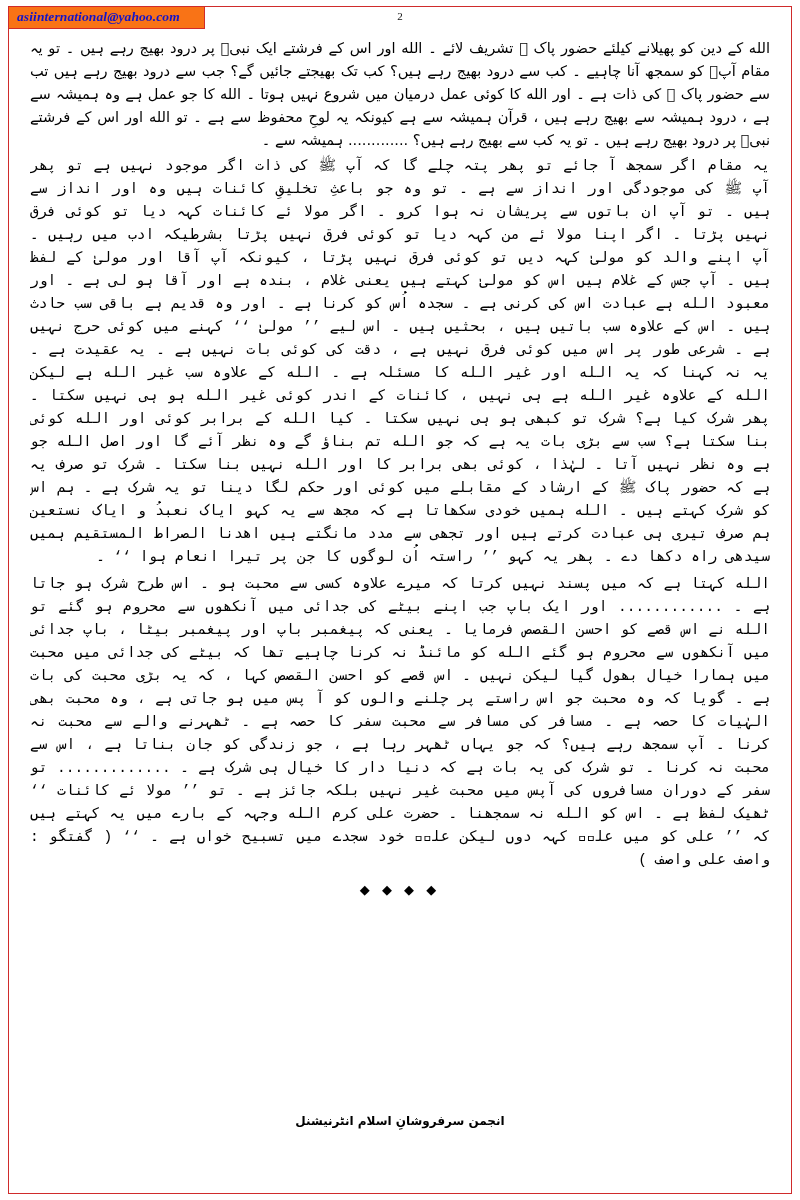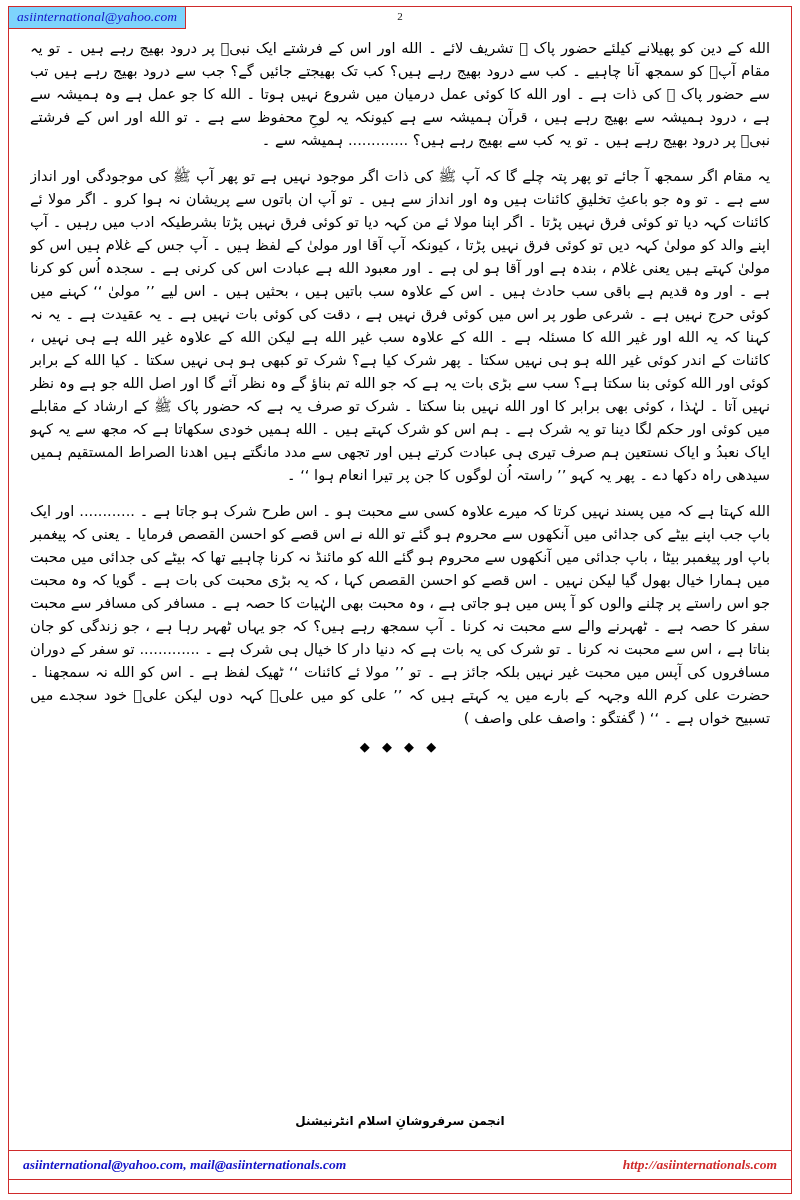--- a/index.html
+++ b/index.html
@@ -28,30 +28,30 @@
     bottom: 6px;
     border: 1px solid #cf2b2b;
     box-sizing: border-box;
     pointer-events: none;
   }
   
   .header-email {
     position: absolute;
     left: 9px;
     top: 7px;
-    padding: 2px 8px 3px 8px;
+    padding: 2px 24px 3px 8px;
     border-right: 1px solid #cf2b2b;
     border-bottom: 1px solid #cf2b2b;
     font-family: "Liberation Serif", serif;
     font-style: italic;
-    font-weight: normal;
+    font-weight: bold;
     font-size: 13.5px;
     color: #1414c8;
     letter-spacing: 0.1px;
-    background: #7dd3fc;
+    background: #f97316;
     white-space: nowrap;
   }
   .page-number {
     position: absolute;
     left: 0;
     right: 0;
     top: 10px;
     text-align: center;
     font-family: "Liberation Serif", serif;
     font-size: 11px;
@@ -72,21 +72,22 @@
     color: #000000;
     overflow: hidden;
   }
   .para {
     margin: 0 0 0 0;
     text-align: justify;
     text-justify: inter-word;
     unicode-bidi: plaintext;
   }
   .para + .para {
-    margin-top: 13px;
+    margin-top: 4px;
+    font-family: Liberation Mono, monospace;
   }
   .dots-line {
     text-align: center;
     font-size: 13px;
     letter-spacing: 4px;
     color: #000;
     margin-top: 6px;
     direction: ltr;
   }
   .footer-org {
@@ -146,18 +147,14 @@
 
   <div class="body-text">
     <p class="para">الله کے دین کو پھیلانے کیلئے حضور پاک ﷺ تشریف لائے ۔ الله اور اس کے فرشتے ایک نبیؐ پر درود بھیج رہے ہیں ۔ تو یہ مقام آپؐ کو سمجھ آنا چاہیے ۔ کب سے درود بھیج رہے ہیں؟ کب تک بھیجتے جائیں گے؟ جب سے درود بھیج رہے ہیں تب سے حضور پاک ﷺ کی ذات ہے ۔ اور الله کا کوئی عمل درمیان میں شروع نہیں ہوتا ۔ الله کا جو عمل ہے وہ ہمیشہ سے ہے ، درود ہمیشہ سے بھیج رہے ہیں ، قرآن ہمیشہ سے ہے کیونکہ یہ لوحِ محفوظ سے ہے ۔ تو الله اور اس کے فرشتے نبیؐ پر درود بھیج رہے ہیں ۔ تو یہ کب سے بھیج رہے ہیں؟ ............. ہمیشہ سے ۔</p>
     <p class="para">یہ مقام اگر سمجھ آ جائے تو پھر پتہ چلے گا کہ آپ ﷺ کی ذات اگر موجود نہیں ہے تو پھر آپ ﷺ کی موجودگی اور انداز سے ہے ۔ تو وہ جو باعثِ تخلیقِ کائنات ہیں وہ اور انداز سے ہیں ۔ تو آپ ان باتوں سے پریشان نہ ہوا کرو ۔ اگر مولا ئے کائنات کہہ دیا تو کوئی فرق نہیں پڑتا ۔ اگر اپنا مولا ئے من کہہ دیا تو کوئی فرق نہیں پڑتا بشرطیکہ ادب میں رہیں ۔ آپ اپنے والد کو مولیٰ کہہ دیں تو کوئی فرق نہیں پڑتا ، کیونکہ آپ آقا اور مولیٰ کے لفظ ہیں ۔ آپ جس کے غلام ہیں اس کو مولیٰ کہتے ہیں یعنی غلام ، بندہ ہے اور آقا ہو لی ہے ۔ اور معبود الله ہے عبادت اس کی کرنی ہے ۔ سجدہ اُس کو کرنا ہے ۔ اور وہ قدیم ہے باقی سب حادث ہیں ۔ اس کے علاوہ سب باتیں ہیں ، بحثیں ہیں ۔ اس لیے ’’ مولیٰ ‘‘ کہنے میں کوئی حرج نہیں ہے ۔ شرعی طور پر اس میں کوئی فرق نہیں ہے ، دقت کی کوئی بات نہیں ہے ۔ یہ عقیدت ہے ۔ یہ نہ کہنا کہ یہ الله اور غیر الله کا مسئلہ ہے ۔ الله کے علاوہ سب غیر الله ہے لیکن الله کے علاوہ غیر الله ہے ہی نہیں ، کائنات کے اندر کوئی غیر الله ہو ہی نہیں سکتا ۔ پھر شرک کیا ہے؟ شرک تو کبھی ہو ہی نہیں سکتا ۔ کیا الله کے برابر کوئی اور الله کوئی بنا سکتا ہے؟ سب سے بڑی بات یہ ہے کہ جو الله تم بناؤ گے وہ نظر آئے گا اور اصل الله جو ہے وہ نظر نہیں آتا ۔ لہٰذا ، کوئی بھی برابر کا اور الله نہیں بنا سکتا ۔ شرک تو صرف یہ ہے کہ حضور پاک ﷺ کے ارشاد کے مقابلے میں کوئی اور حکم لگا دینا تو یہ شرک ہے ۔ ہم اس کو شرک کہتے ہیں ۔ الله ہمیں خودی سکھاتا ہے کہ مجھ سے یہ کہو ایاک نعبدُ و ایاک نستعین ہم صرف تیری ہی عبادت کرتے ہیں اور تجھی سے مدد مانگتے ہیں اھدنا الصراط المستقیم ہمیں سیدھی راہ دکھا دے ۔ پھر یہ کہو ’’ راستہ اُن لوگوں کا جن پر تیرا انعام ہوا ‘‘ ۔</p>
     <p class="para">الله کہتا ہے کہ میں پسند نہیں کرتا کہ میرے علاوہ کسی سے محبت ہو ۔ اس طرح شرک ہو جاتا ہے ۔ ............ اور ایک باپ جب اپنے بیٹے کی جدائی میں آنکھوں سے محروم ہو گئے تو الله نے اس قصے کو احسن القصص فرمایا ۔ یعنی کہ پیغمبر باپ اور پیغمبر بیٹا ، باپ جدائی میں آنکھوں سے محروم ہو گئے الله کو مائنڈ نہ کرنا چاہیے تھا کہ بیٹے کی جدائی میں محبت میں ہمارا خیال بھول گیا لیکن نہیں ۔ اس قصے کو احسن القصص کہا ، کہ یہ بڑی محبت کی بات ہے ۔ گویا کہ وہ محبت جو اس راستے پر چلنے والوں کو آ پس میں ہو جاتی ہے ، وہ محبت بھی الہٰیات کا حصہ ہے ۔ مسافر کی مسافر سے محبت سفر کا حصہ ہے ۔ ٹھہرنے والے سے محبت نہ کرنا ۔ آپ سمجھ رہے ہیں؟ کہ جو یہاں ٹھہر رہا ہے ، جو زندگی کو جان بناتا ہے ، اس سے محبت نہ کرنا ۔ تو شرک کی یہ بات ہے کہ دنیا دار کا خیال ہی شرک ہے ۔ ............. تو سفر کے دوران مسافروں کی آپس میں محبت غیر نہیں بلکہ جائز ہے ۔ تو ’’ مولا ئے کائنات ‘‘ ٹھیک لفظ ہے ۔ اس کو الله نہ سمجھنا ۔ حضرت علی کرم الله وجہہ کے بارے میں یہ کہتے ہیں کہ ’’ علی کو میں علیؓ کہہ دوں لیکن علیؓ خود سجدے میں تسبیح خواں ہے ۔ ‘‘ ( گفتگو : واصف علی واصف )</p>
     <div class="dots-line">◆ ◆ ◆ ◆</div>
   </div>
 
   <div class="footer-org">انجمن سرفروشانِ اسلام انٹرنیشنل</div>
 
-  <div class="footer-bar">
-    <span class="footer-left">asiinternational@yahoo.com,  mail@asiinternationals.com</span>
-    <span class="footer-right">http://asiinternationals.com</span>
-  </div>
 
 </div>
 
 </body></html>

